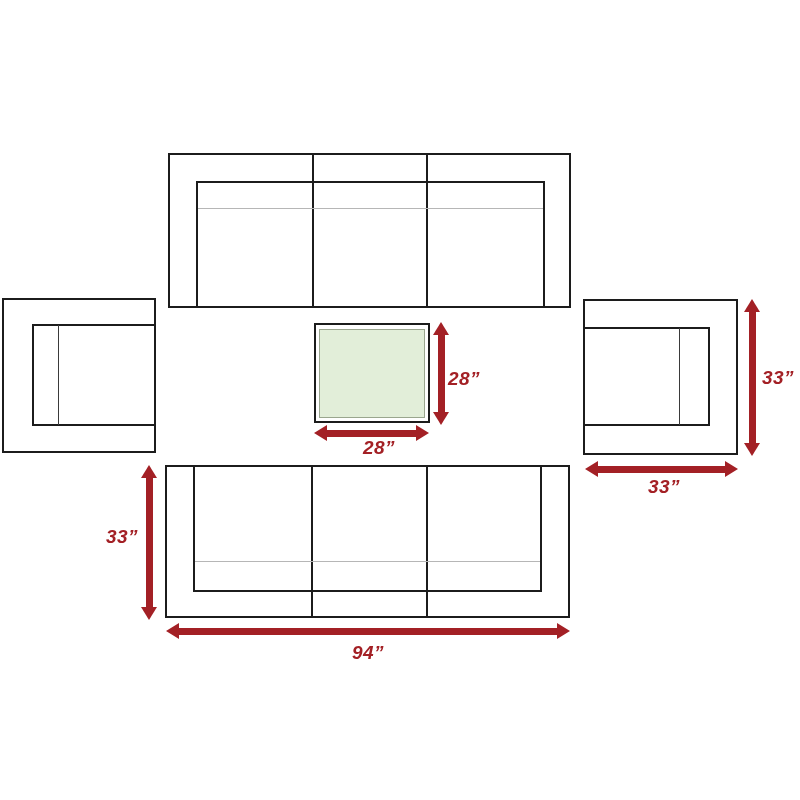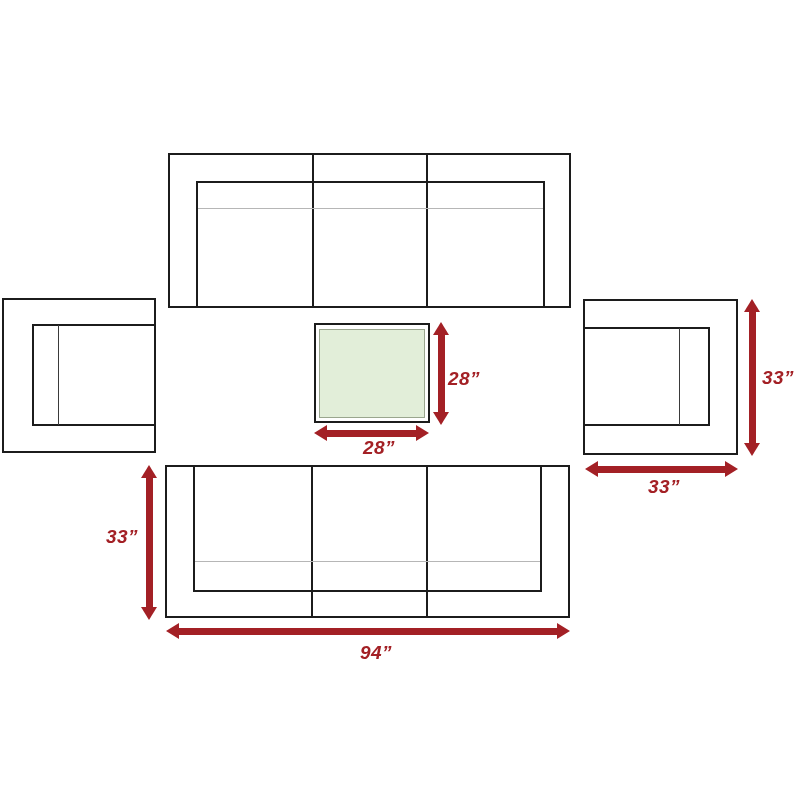--- a/index.html
+++ b/index.html
@@ -111,15 +111,15 @@
     <div class="shaft-v"></div>
     <div class="head down"></div>
   </div>
   <span class="dim-label" style="left:122px;top:536px;">33”</span>
 
   <div class="arrow h" style="left:166px;top:623px;width:404px;">
     <div class="head left"></div>
     <div class="shaft-h"></div>
     <div class="head right"></div>
   </div>
-  <span class="dim-label" style="left:376px;top:652px;">94”</span>
+  <span class="dim-label" style="left:368px;top:652px;">94”</span>
 
 </div>
 
 </body></html>

